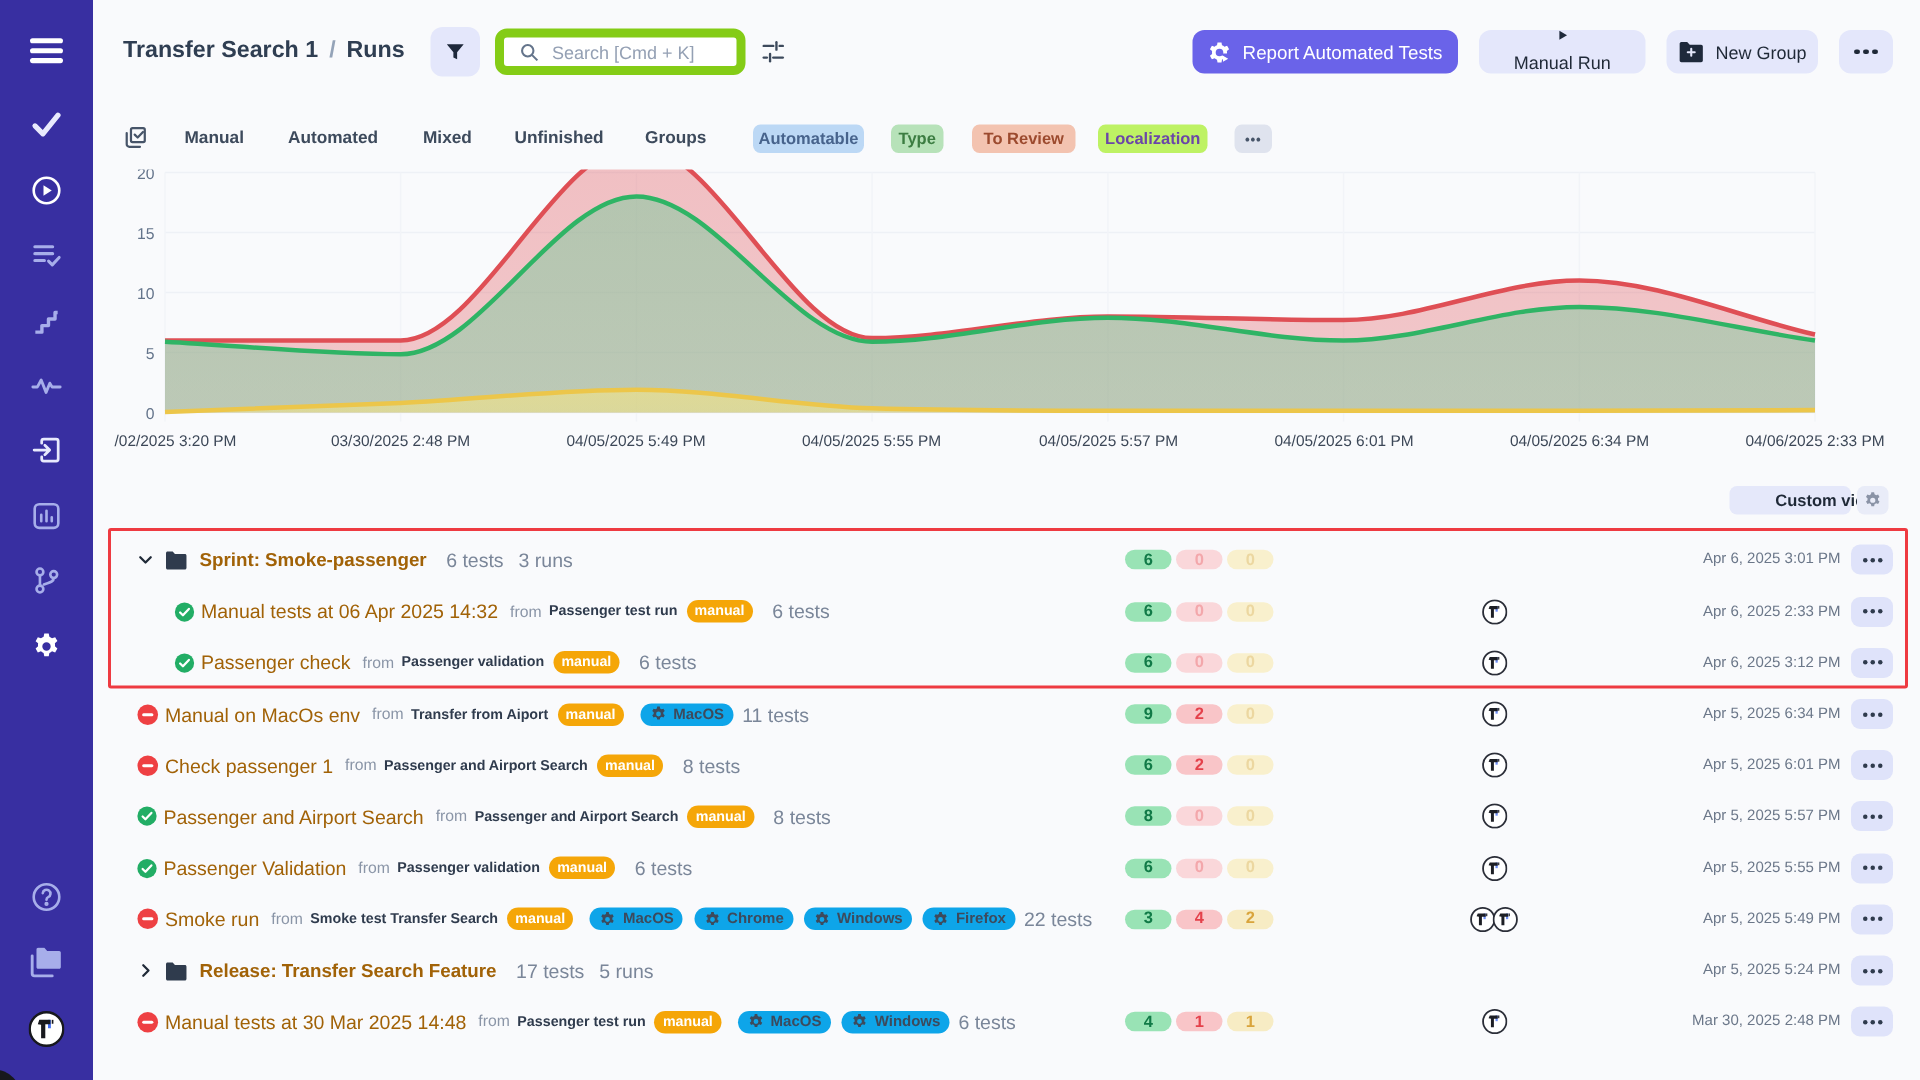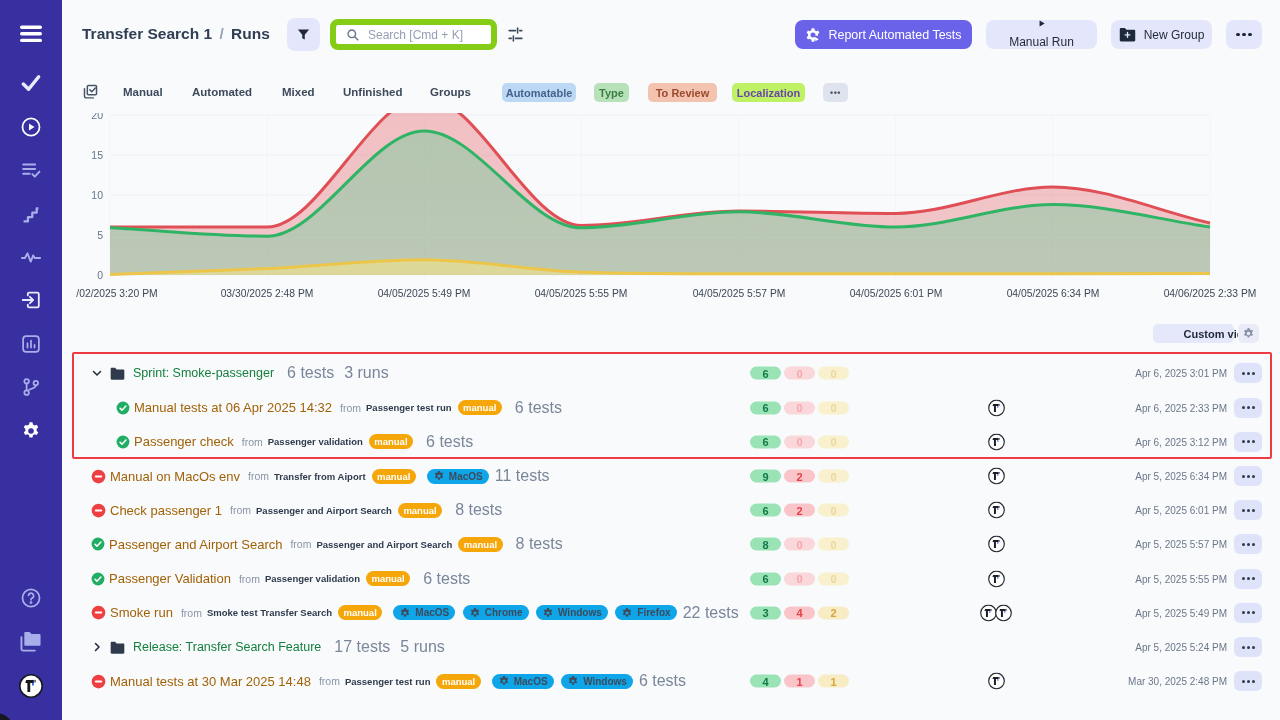--- a/index.html
+++ b/index.html
@@ -14,27 +14,27 @@
 #title .sep { color:#94a3b8; font-weight:600; padding:0 3px; }
 .hbtn { position:absolute; top:20px; height:29px; border-radius:8px; display:flex; align-items:center; justify-content:center; font-size:12px; font-weight:normal; color:#1f2937; background:#e4e7fb; white-space:nowrap; }
 #searchbox { position:absolute; left:330px; top:19px; width:167px; height:31px; background:#fff; border:6px solid #84cc16; border-radius:8px; display:flex; align-items:center; }
 #searchbox .ph { color:#94a0b4; font-size:12px; margin-left:8px; }
 
 .tab { position:absolute; top:86px; font-size:11.5px; font-weight:600; color:#3d4a5c; white-space:nowrap; }
 .fpill { position:absolute; top:83px; height:19px; border-radius:5px; font-size:11px; font-weight:600; display:flex; align-items:center; justify-content:center; white-space:nowrap; }
 
 .row { position:absolute; left:62px; width:1218px; height:34px; display:flex; align-items:center; }
 .rtitle { font-size:13px; color:#a16207; white-space:nowrap; margin-left:4px; }
-.gtitle { font-size:12.5px; font-weight:400; color:#15803d; white-space:nowrap; }
+.gtitle { font-size:12.5px; font-weight:700; color:#a16207; white-space:nowrap; }
 .from { font-size:10.5px; color:#8a95a7; margin-left:8px; white-space:nowrap;}
 .fromb { font-size:9.5px; font-weight:bold; color:#2f3b4d; margin-left:5px; white-space:nowrap;}
 .mpill { height:15px; border-radius:8px; background:#f5a608; color:#fff; font-size:9.5px; font-weight:bold; display:inline-flex; align-items:center; padding:0 5.5px; margin-left:6px; }
 .ospill { height:15px; border-radius:8px; background:#0ea5e9; color:#3d4a5c; font-size:10px; font-weight:600; display:inline-flex; align-items:center; gap:4px; padding:0 6px; margin-left:7.5px; }
 .mpill + .ospill { margin-left:11px; }
-.ntests { font-size:16px; color:#7a8699; margin-left:13px; white-space:nowrap;}
+.ntests { font-size:13px; color:#7a8699; margin-left:13px; white-space:nowrap;}
 .ospill + .ntests { margin-left:6px; }
 .counts { position:absolute; left:688px; top:50%; transform:translateY(-50%); display:flex; gap:3px; }
 .cpill { width:31px; height:13px; border-radius:7px; font-size:11px; font-weight:bold; display:flex; align-items:center; justify-content:center; }
 .cg { background:#99e3b5; color:#117a47; }
 .cr { background:#f9c5c8; color:#e4414b; } .cr0 { background:#fad7da; color:#f3a7ab; }
 .cy { background:#f7ecc4; color:#d9a43c; } .cy0 { background:#f9f0cd; color:#ecd7a0; }
 .rdate { position:absolute; right:53px; top:50%; transform:translateY(-50%); font-size:10px; color:#6b7789; white-space:nowrap; }
 .dots { position:absolute; right:18px; top:50%; transform:translateY(-50%); width:28px; height:20px; border-radius:6px; background:#dfe3fa; display:flex; align-items:center; justify-content:center; gap:2px; }
 .dots i { width:3px; height:3px; border-radius:50%; background:#2f3b4d; display:block; }
 .avatar { position:absolute; left:926px; top:50%; transform:translateY(-50%); }

